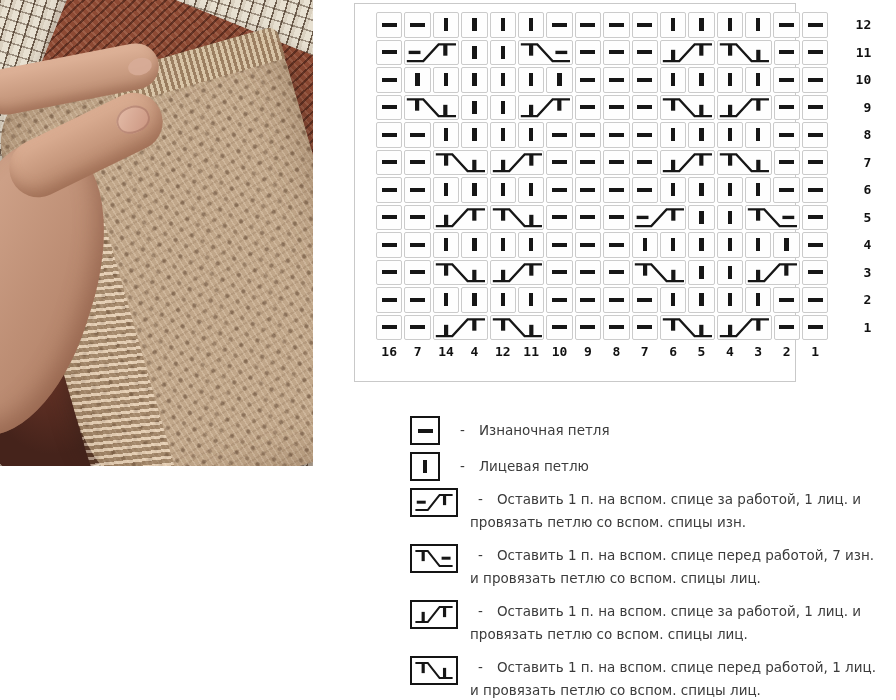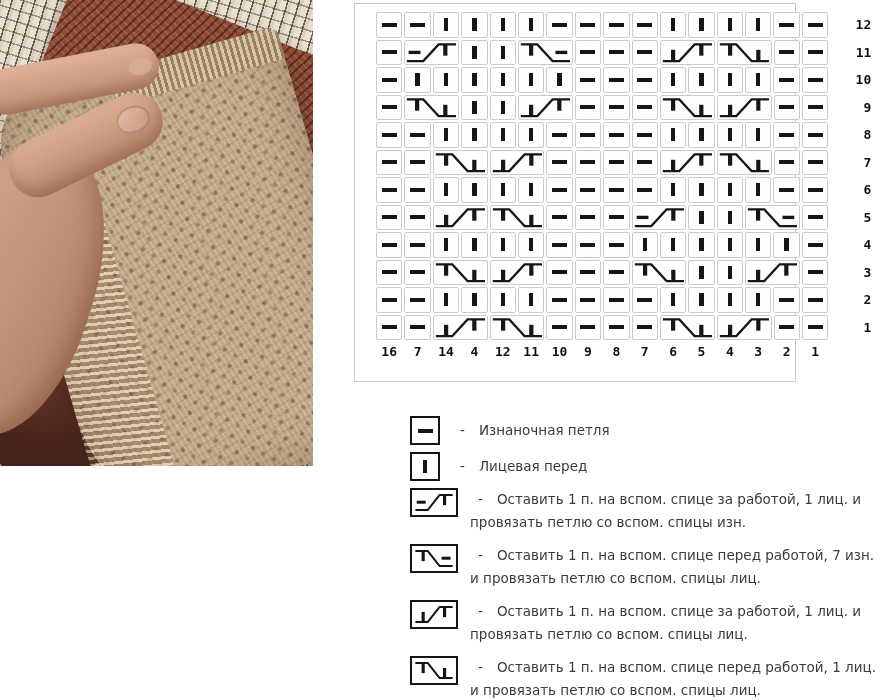--- a/index.html
+++ b/index.html
@@ -779,21 +779,21 @@
         </div>
       </div>
   </div>
 
   <div class="legend" id="legend">
       <div class="lg-entry single"><span class="lg-box one">
           <div class="sym-p"></div>
         </span><span class="lg-dash">-</span><span>Изнаночная петля</span></div>
       <div class="lg-entry single"><span class="lg-box one">
           <div class="sym-k"></div>
-        </span><span class="lg-dash">-</span><span>Лицевая перед</span></div>
+        </span><span class="lg-dash">-</span><span>Лицевая петлю</span></div>
       <div class="lg-entry"><span class="lg-box two">
           <svg viewBox="0 0 58 28" preserveAspectRatio="none" width="40" height="21">
             <path d="M2 24 H20 L37 4 H56" stroke="#161616" stroke-width="2.8" fill="none"></path>
             <rect x="4" y="11.6" width="13" height="4" fill="#161616"></rect>
             <rect x="42" y="4" width="4.6" height="13.5" fill="#161616"></rect>
           </svg>
         </span><span class="lg-dash">-</span><span>Оставить 1 п. на вспом. спице за работой, 1 лиц. и провязать петлю со вспом. спицы изн.</span></div>
       <div class="lg-entry"><span class="lg-box two">
           <svg viewBox="0 0 58 28" preserveAspectRatio="none" width="40" height="21">
             <path d="M2 4 H20 L37 24 H56" stroke="#161616" stroke-width="2.8" fill="none"></path>

